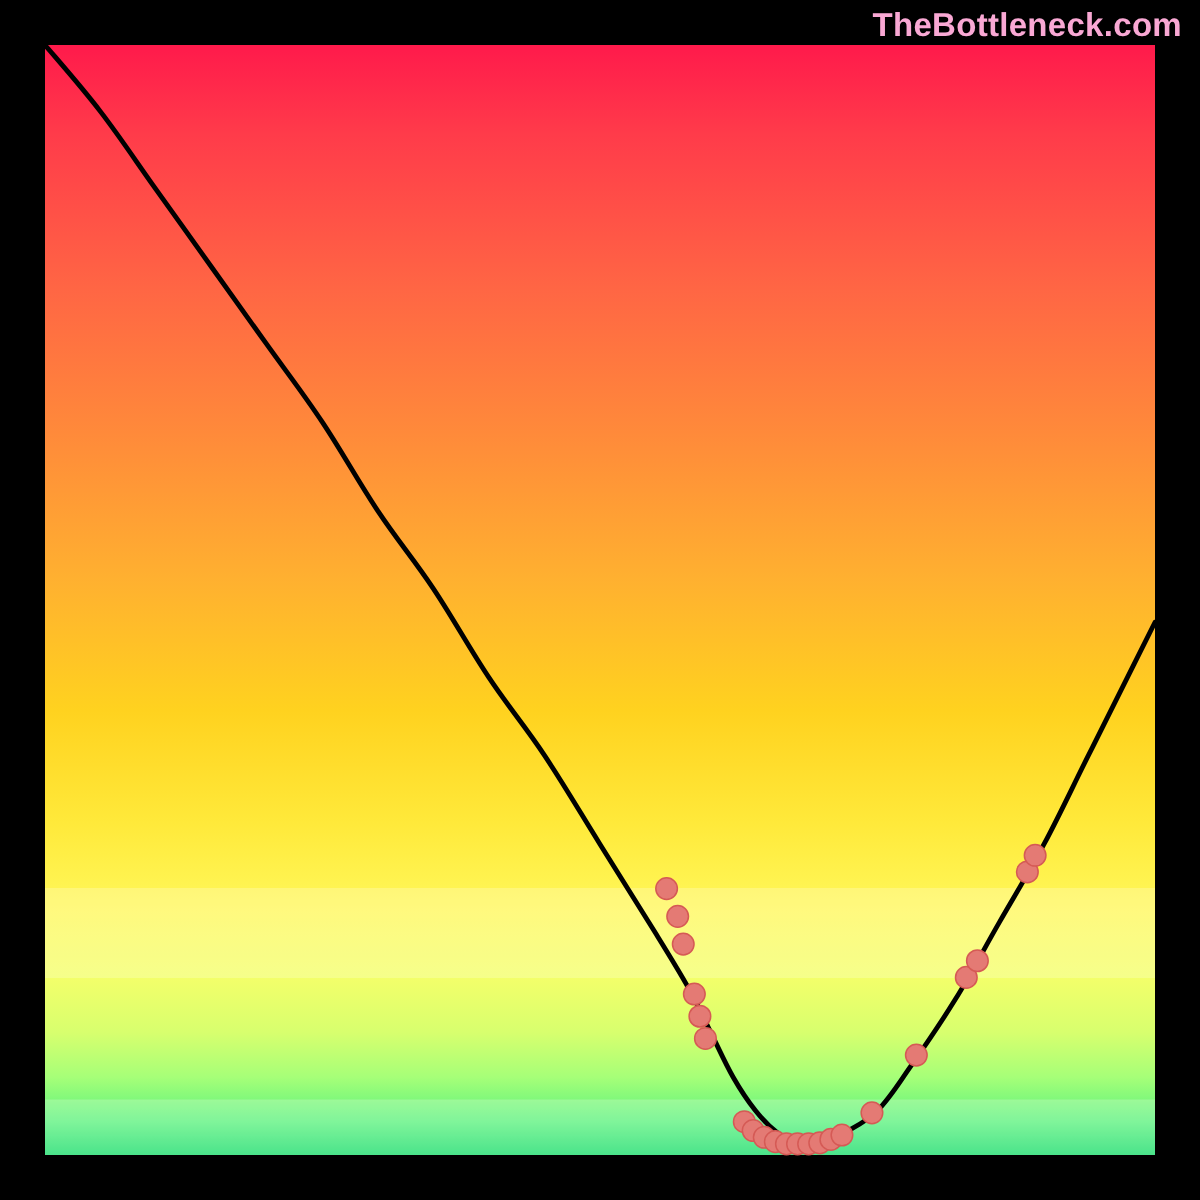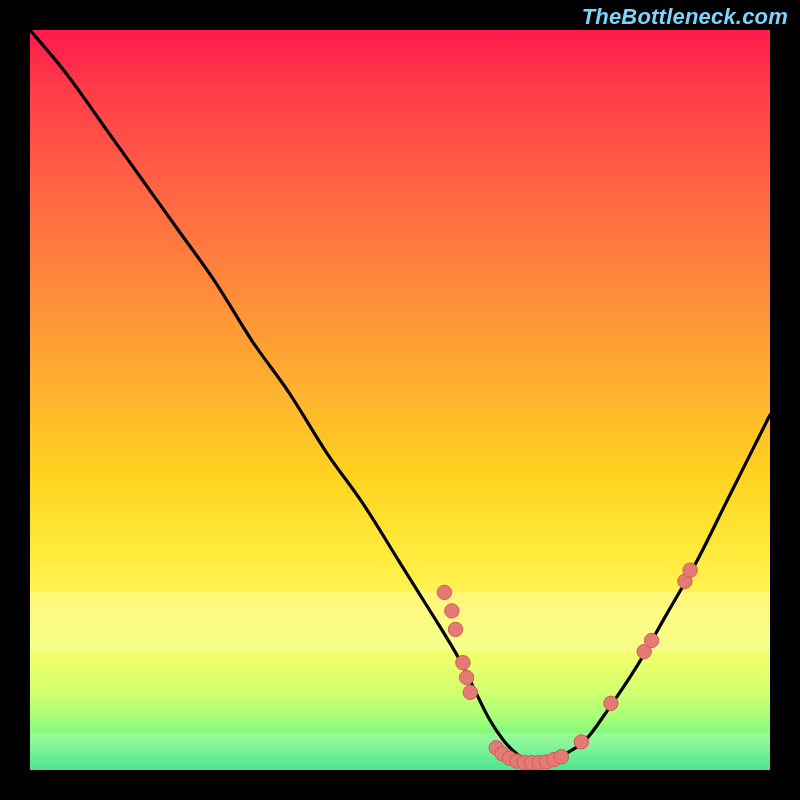--- a/index.html
+++ b/index.html
@@ -42,23 +42,22 @@
       #5cf27e 97%,
       #18dc6a 100%
     );
   }
   .attribution {
     position: absolute;
     top: 4px;
     right: 12px;
     font-size: 22px;
     font-weight: 600;
-    color: #7dd3fc;
+    color: #f9a8d4;
     letter-spacing: 0.2px;
-    font-style: italic;
   }
   svg.curve {
     position: absolute;
     left: 0;
     top: 0;
     width: 740px;
     height: 740px;
     overflow: visible;
   }
   .band {

